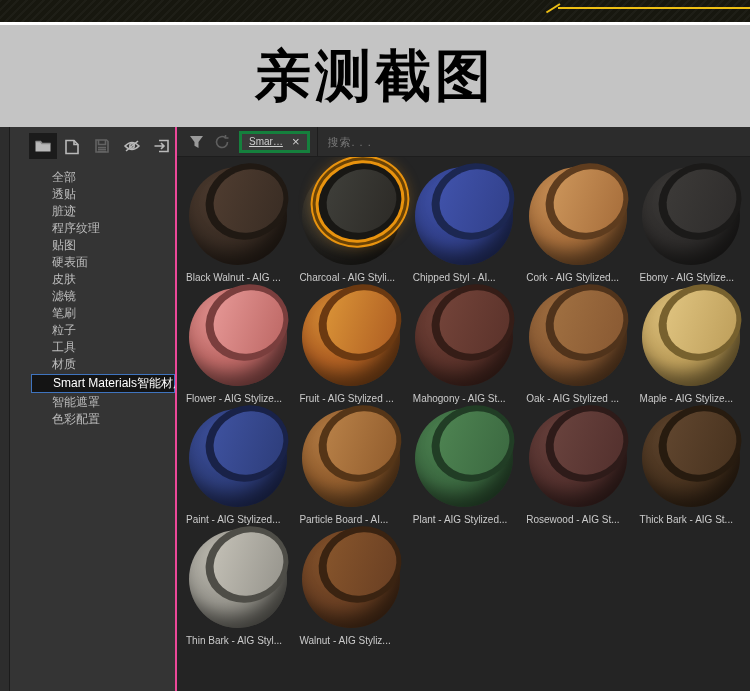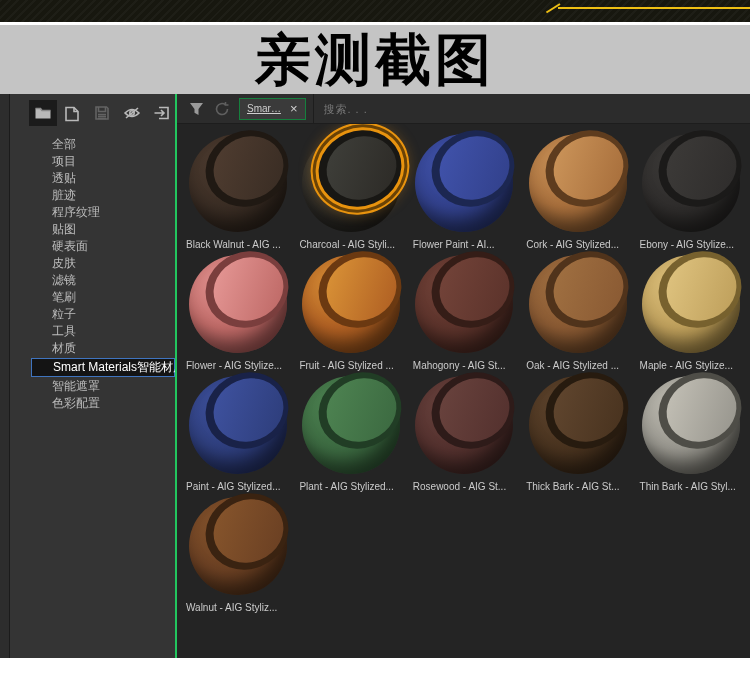--- a/index.html
+++ b/index.html
@@ -25,36 +25,36 @@
   }
   .yellow-kink {
     position: absolute; right: 190px; top: 3px;
     width: 16px; height: 2px; background: #eebf13;
     transform: rotate(-32deg); transform-origin: right center;
   }
   .strip-gap { height: 3px; background: #ffffff; }
 
   
   .banner {
-    height: 69px; background: #c4c4c4;
+    height: 102px; background: #c4c4c4;
     display: flex; align-items: center; justify-content: center;
   }
   .banner-title {
     font-size: 56px; font-weight: bold; color: #000;
     letter-spacing: 4px; line-height: 1;
   }
 
   
   .app { display: flex; height: 564px; background: #242424; }
   .left-edge { width: 10px; background: #2d2d2d; border-right: 1px solid #1b1b1b; }
 
   
   .sidebar {
     width: 167px; background: #343434;
-    border-right: 2px solid #22c55e;
+    border-right: 2px solid #ec4899;
     padding-top: 5px; overflow: hidden;
   }
   .side-toolbar { display: flex; align-items: center; padding-left: 19px; gap: 2px; height: 28px; }
   .tool-btn {
     width: 28px; height: 26px; display: flex; align-items: center; justify-content: center;
     cursor: pointer;
   }
   .tool-btn.active { background: #1b1b1b; }
   .tool-btn svg { stroke: #b9b9b9; fill: none; stroke-width: 1.6; }
   .tool-btn.dim svg { stroke: #636363; }
@@ -77,21 +77,21 @@
     height: 30px; background: #2c2c2c; flex: 0 0 30px;
     display: flex; align-items: center; padding: 0 6px;
     border-bottom: 1px solid #1d1d1d;
   }
   .mtb-btn { width: 26px; height: 26px; display: flex; align-items: center; justify-content: center; cursor: pointer; }
   .mtb-btn svg { stroke: #9a9a9a; fill: none; stroke-width: 1.6; }
   .mtb-btn.funnel svg { fill: #9a9a9a; stroke: none; }
   .mtb-btn.dim svg { stroke: #5f5f5f; }
   .tag-chip {
     display: flex; align-items: center; height: 22px;
-    background: #3a3a3a; border: 1px solid #15803d;
+    background: #3a3a3a; border: 3px solid #15803d;
     padding: 0 7px; margin-left: 4px; cursor: pointer;
   }
   .tag-chip-label { font-size: 10px; color: #cfcfcf; text-decoration: underline; }
   .tag-close { margin-left: 9px; color: #cfcfcf; font-size: 13px; line-height: 1; cursor: pointer; }
   .search-wrap {
     flex: 1; height: 30px; margin-left: 7px; display: flex; align-items: center;
     border-left: 1px solid #1d1d1d; padding-left: 10px;
   }
   .search-input {
     width: 95%; background: transparent; border: none; outline: none;
@@ -175,21 +175,20 @@
       </div>
       <div class="tool-btn">
         <svg width="17" height="16" viewBox="0 0 17 16">
           <path d="M6 2.5 h9 v11 h-9"></path>
           <path d="M1.5 8 h9 M8 5 l3 3 l-3 3"></path>
         </svg>
       </div>
     </div>
     <ul class="side-list" id="side-list">
         <li class="side-item">全部</li>
-        <li class="side-item">项目</li>
         <li class="side-item">透贴</li>
         <li class="side-item">脏迹</li>
         <li class="side-item">程序纹理</li>
         <li class="side-item">贴图</li>
         <li class="side-item">硬表面</li>
         <li class="side-item">皮肤</li>
         <li class="side-item">滤镜</li>
         <li class="side-item">笔刷</li>
         <li class="side-item">粒子</li>
         <li class="side-item">工具</li>
@@ -237,21 +236,21 @@
             <div class="ball-cap"></div>
           </div>
           <div class="card-label">Charcoal - AIG Styli...</div>
         </div>
         <div class="card" style="--base: #32418c; --cap: #3f51a8; --dark: #1c2751;">
           <div class="ball">
             <div class="ball-sphere"></div>
             <div class="ball-groove"></div>
             <div class="ball-cap"></div>
           </div>
-          <div class="card-label">Flower Paint - AI...</div>
+          <div class="card-label">Chipped Styl - AI...</div>
         </div>
         <div class="card" style="--base: #a86f3c; --cap: #c89157; --dark: #5e3c1e;">
           <div class="ball">
             <div class="ball-sphere"></div>
             <div class="ball-groove"></div>
             <div class="ball-cap"></div>
           </div>
           <div class="card-label">Cork - AIG Stylized...</div>
         </div>
         <div class="card" style="--base: #2f2d2c; --cap: #3b3937; --dark: #1b1a19;">
@@ -302,20 +301,28 @@
           </div>
           <div class="card-label">Maple - AIG Stylize...</div>
         </div>
         <div class="card" style="--base: #2e3e7c; --cap: #3d509c; --dark: #192248;">
           <div class="ball">
             <div class="ball-sphere"></div>
             <div class="ball-groove"></div>
             <div class="ball-cap"></div>
           </div>
           <div class="card-label">Paint - AIG Stylized...</div>
+        </div>
+        <div class="card" style="--base: #935e2e; --cap: #b47d45; --dark: #553517;">
+          <div class="ball">
+            <div class="ball-sphere"></div>
+            <div class="ball-groove"></div>
+            <div class="ball-cap"></div>
+          </div>
+          <div class="card-label">Particle Board - AI...</div>
         </div>
         <div class="card" style="--base: #3c6a41; --cap: #4c8150; --dark: #213d25;">
           <div class="ball">
             <div class="ball-sphere"></div>
             <div class="ball-groove"></div>
             <div class="ball-cap"></div>
           </div>
           <div class="card-label">Plant - AIG Stylized...</div>
         </div>
         <div class="card" style="--base: #54312e; --cap: #67413c; --dark: #2e1b19;">

